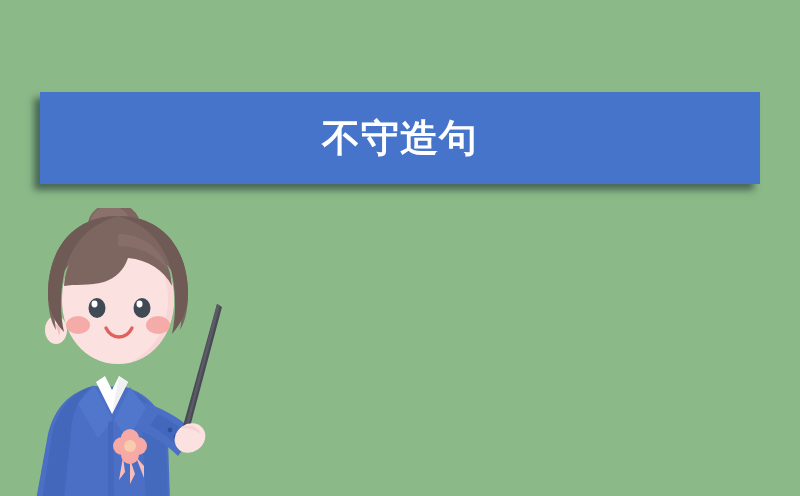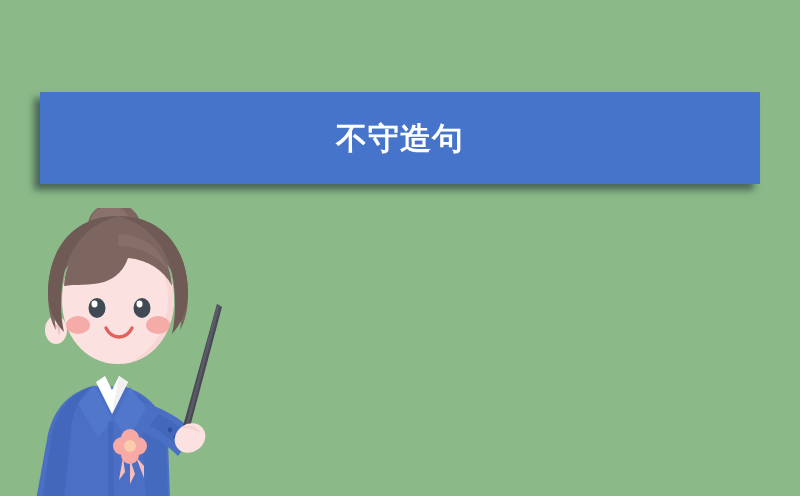--- a/index.html
+++ b/index.html
@@ -29,21 +29,21 @@
     height: 92px;
     background: #4574ca;
     box-shadow: -6px 6px 7px rgba(20, 35, 45, 0.55);
     display: flex;
     align-items: center;
     justify-content: center;
     box-sizing: border-box;
   }
   #title-text {
     color: #ffffff;
-    font-size: 31px;
+    font-size: 38px;
     font-weight: bold;
     letter-spacing: 1px;
     line-height: 1;
     font-family: "DejaVu Sans", "Liberation Sans", sans-serif;
     user-select: none;
   }
 
   
   #teacher {
     position: absolute;

